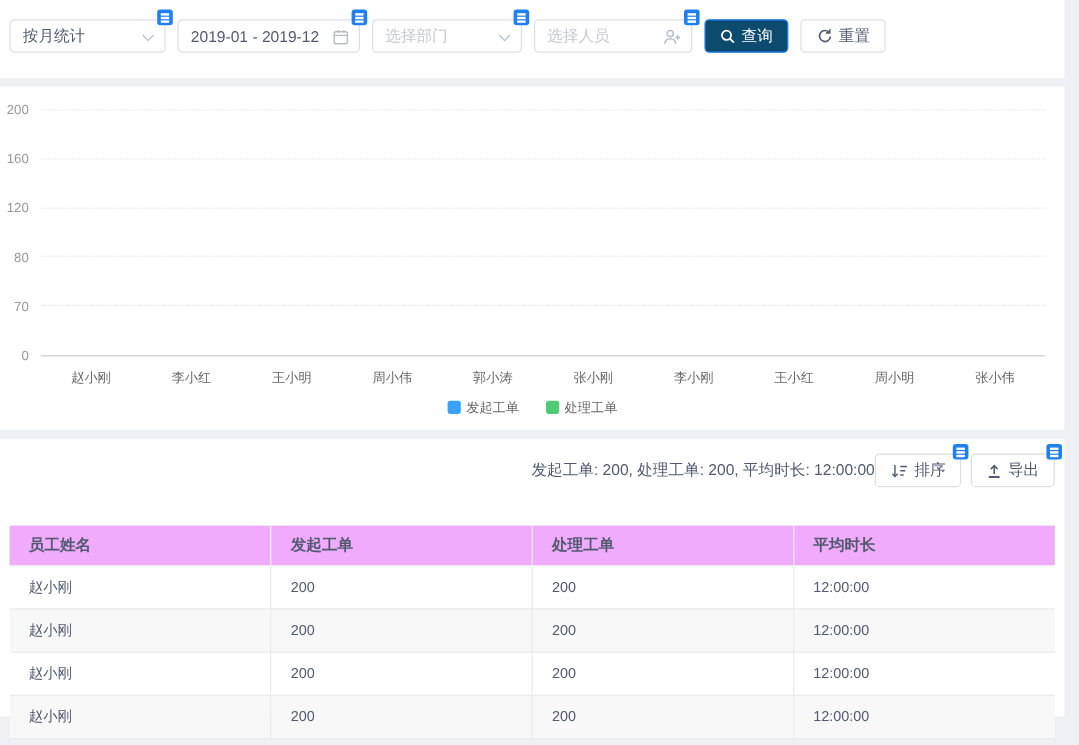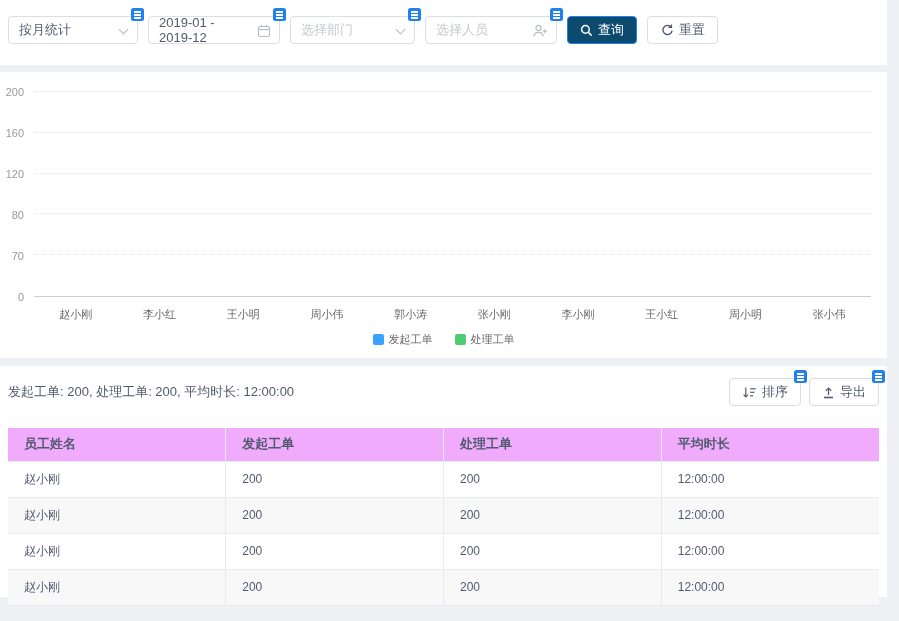--- a/index.html
+++ b/index.html
@@ -15,21 +15,21 @@
 
   
   .card-toolbar { height:65px; margin-bottom:7px; }
   .toolbar { display:flex; gap:10px; padding:16px 0 0 8px; align-items:center; }
   .ctrl {
     position:relative; height:28px; border:1px solid #dcdee2; border-radius:4px;
     background:#fff; display:flex; align-items:center; font-size:13px; color:#515a6e;
   }
   .ctrl .ph { color:#c5c8ce; }
   .sel-period { width:130px; padding:0 26px 0 10px; }
-  .date-box   { width:132px; padding:0 28px 0 10px;align-items:center; }
+  .date-box   { width:152px; padding:0 28px 0 10px;align-items:center; }
   .sel-dept   { width:125px; padding:0 26px 0 10px; }
   .person-box { width:132px; padding:0 28px 0 10px; }
   .chevron {
     position:absolute; right:10px; top:9px; width:7px; height:7px;
     border-right:1.4px solid #b6bcc6; border-bottom:1.4px solid #b6bcc6;
     transform:rotate(45deg); transform-origin:center;
   }
   .right-ic { position:absolute; right:8px; top:7px; line-height:0; }
   .btn {
     height:28px; border-radius:4px; display:inline-flex; align-items:center;
@@ -68,22 +68,22 @@
   .legend {
     position:absolute; left:0; right:0; top:260px; display:flex;
     justify-content:center; gap:22px; font-size:11px; color:#666;
   }
   .legend-item { display:flex; align-items:center; gap:5px; }
   .legend-swatch { width:11px; height:11px; border-radius:2px; display:inline-block; }
 
   
   .card-bottom { height:231px; padding-top:12px; }
   .summary-row {
-    display:flex; justify-content:space-between; align-items:center;
-    padding:0 8px; height:28px; margin-bottom:22px;
+    display:flex; justify-content:flex-end; align-items:center;
+    padding:0 8px; height:28px; margin-bottom:32px;
   }
   .summary-text { font-size:13px; color:#515a6e; }
   .action-btns { display:flex; gap:8px; }
   table.data-table {
     width:calc(100% - 16px); margin:0 8px; border-collapse:collapse;
     font-size:12px; color:#515a6e; table-layout:fixed;
   }
   .data-table th {
     background:#f0abfc; text-align:left; font-weight:bold; font-size:13px;
     padding:0 16px; height:33px; border-bottom:1px solid #e8eaec;

